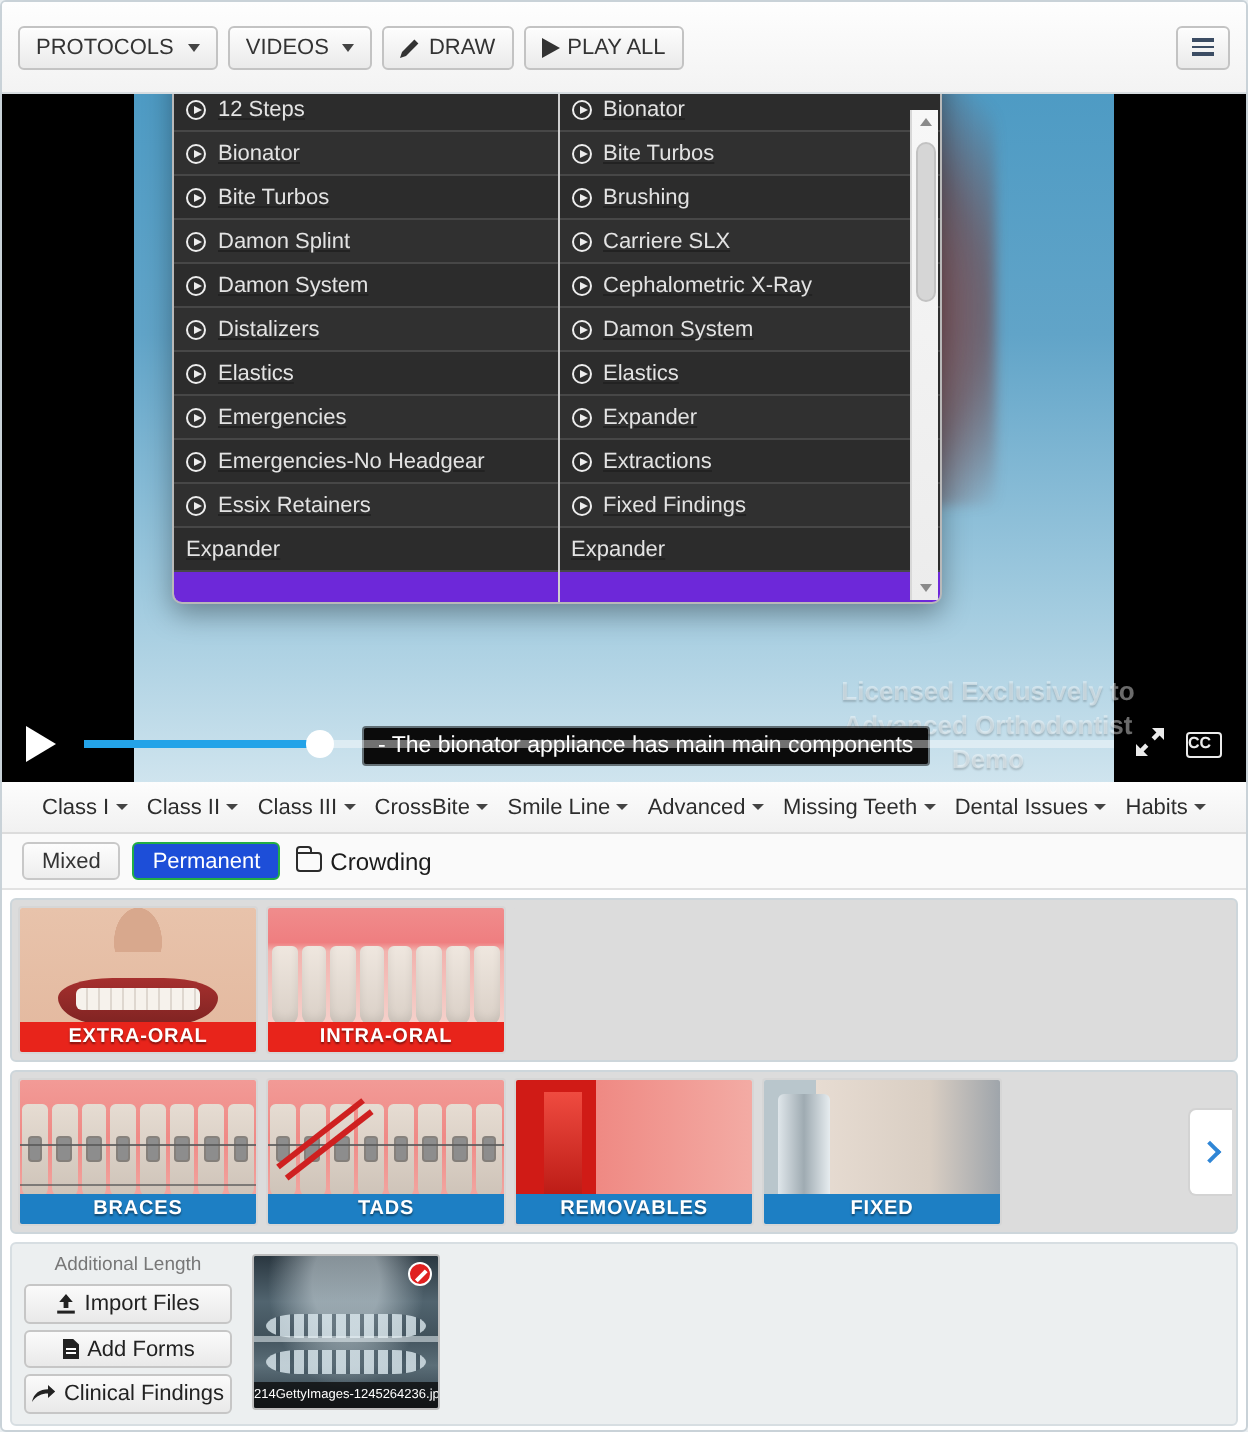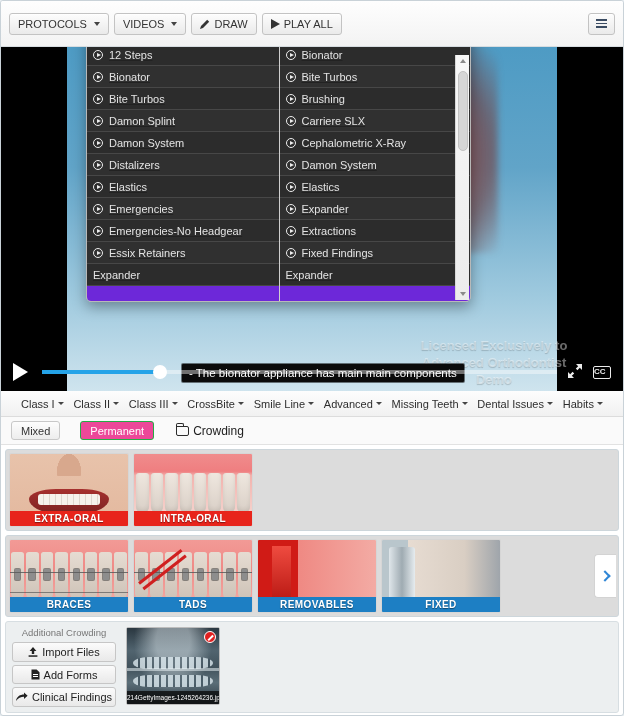--- a/index.html
+++ b/index.html
@@ -167,31 +167,31 @@
     font-size:11px; color:#2d2d2d; cursor:pointer;
     display:inline-flex; align-items:center; gap:3px; white-space:nowrap;
   }
   .tab .caret{
     width:0;height:0;border-left:3.2px solid transparent;border-right:3.2px solid transparent;
     border-top:3.8px solid #444;
   }
 
   
   .dentbar{
-    display:flex; align-items:center; gap:20px;
+    display:flex; align-items:center; gap:6px;
     height:28px; padding:0 10px;
     background:#fafafa; border-bottom:1px solid #e2e2e2;
   }
   .pill{
     height:19px; padding:0 9px; font-size:11px;
     display:inline-flex; align-items:center;
     border:1px solid #c8c8c8; border-radius:3px;
     background:linear-gradient(#fdfdfd,#ededed); color:#333; cursor:pointer;
   }
-  .pill.active{ background:#ec4899; border-color:#23ad44; color:#fff; }
+  .pill.active{ background:#1d4ed8; border-color:#23ad44; color:#fff; }
   .folder-label{
     display:inline-flex; align-items:center; gap:4px;
     font-size:12px; color:#1c1c1c; margin-left:2px;
   }
   .folder-ico{
     width:13px;height:10px;border:1.4px solid #2b2b2b;border-radius:1px 2px 2px 2px;
     position:relative; border-top-width:1.4px;
   }
   .folder-ico:before{
     content:""; position:absolute; left:-1.4px; top:-4px; width:6px; height:3px;
@@ -658,21 +658,21 @@
       </div>
       <div class="cap blue">FIXED</div>
     </div>
     <div class="nextbtn">
       <i class="chev"></i>
     </div>
   </div>
 
   <div class="bottom">
     <div class="actions">
-      <div class="ttl">Additional Crowding</div>
+      <div class="ttl">Additional Length</div>
       <div class="abtn">
         <svg width="10" height="10" viewBox="0 0 10 10">
           <path d="M5 0 L8.4 4 H6.2 V7 H3.8 V4 H1.6 Z" fill="#222"></path>
           <rect x="0.6" y="8.3" width="8.8" height="1.5" fill="#222"></rect>
         </svg>
         <span>Import Files</span>
       </div>
       <div class="abtn">
         <svg width="9" height="11" viewBox="0 0 9 11">
           <path d="M0.5 0.5 H5.6 L8.5 3.2 V10.5 H0.5 Z" fill="#222"></path>

